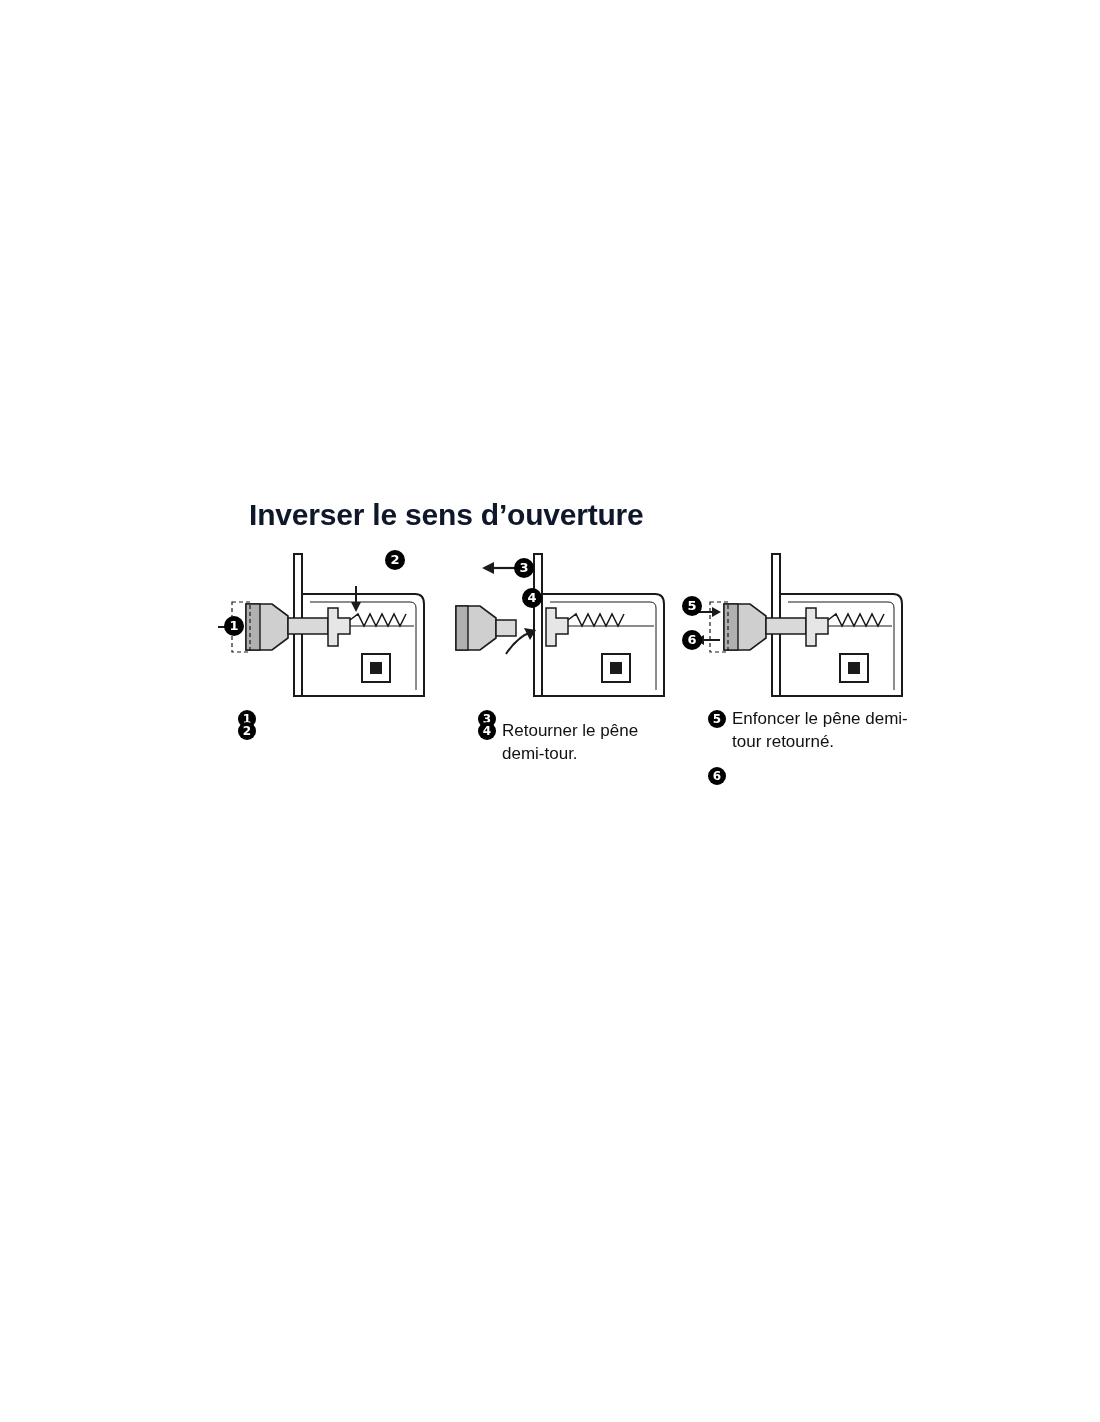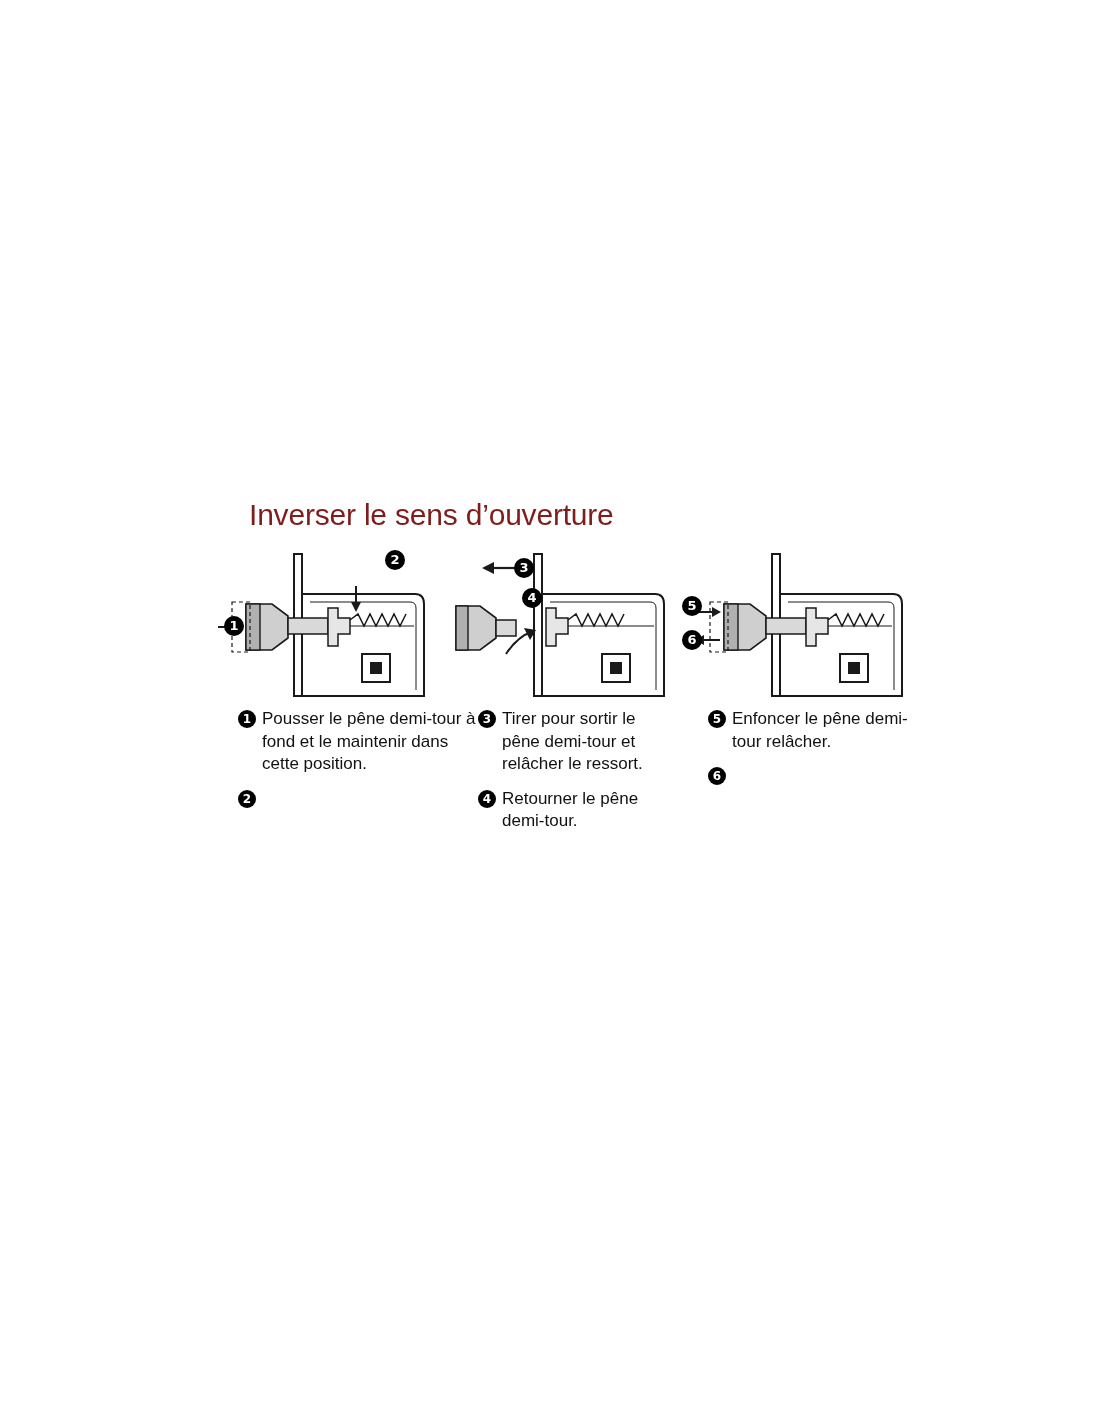--- a/index.html
+++ b/index.html
@@ -22,23 +22,23 @@
     top: 0;
     width: 1100px;
     height: 1422px;
   }
 
   #title {
     position: absolute;
     left: 249px;
     top: 498px;
     font-size: 30px;
-    font-weight: normal;
+    font-weight: bold;
     letter-spacing: -0.2px;
-    color: #7f1d1d;
+    color: #0f172a;
     white-space: nowrap;
   }
 
   
   #figures {
     position: absolute;
     left: 210px;
     top: 550px;
     width: 700px;
     height: 150px;
@@ -203,41 +203,39 @@
       </svg>
       <div class="callout" style="left:-6px; top:46px;">5</div>
       <div class="callout" style="left:-6px; top:80px;">6</div>
     </div>
 
   </div>
 
   <div class="col" id="col-1">
     <div class="step">
       <span class="bullet">1</span>
-      <span class="txt">Pousser le pêne demi-tour à fond et le maintenir dans cette position.</span>
     </div>
     <div class="step">
       <span class="bullet">2</span>
     </div>
   </div>
 
   <div class="col" id="col-2">
     <div class="step">
       <span class="bullet">3</span>
-      <span class="txt">Tirer pour sortir le pêne demi-tour et relâcher le ressort.</span>
     </div>
     <div class="step">
       <span class="bullet">4</span>
       <span class="txt">Retourner le pêne demi-tour.</span>
     </div>
   </div>
 
   <div class="col" id="col-3">
     <div class="step">
       <span class="bullet">5</span>
-      <span class="txt">Enfoncer le pêne demi-tour relâcher.</span>
+      <span class="txt">Enfoncer le pêne demi-tour retourné.</span>
     </div>
     <div class="step">
       <span class="bullet">6</span>
     </div>
   </div>
 
 </div>
 
 </body></html>

